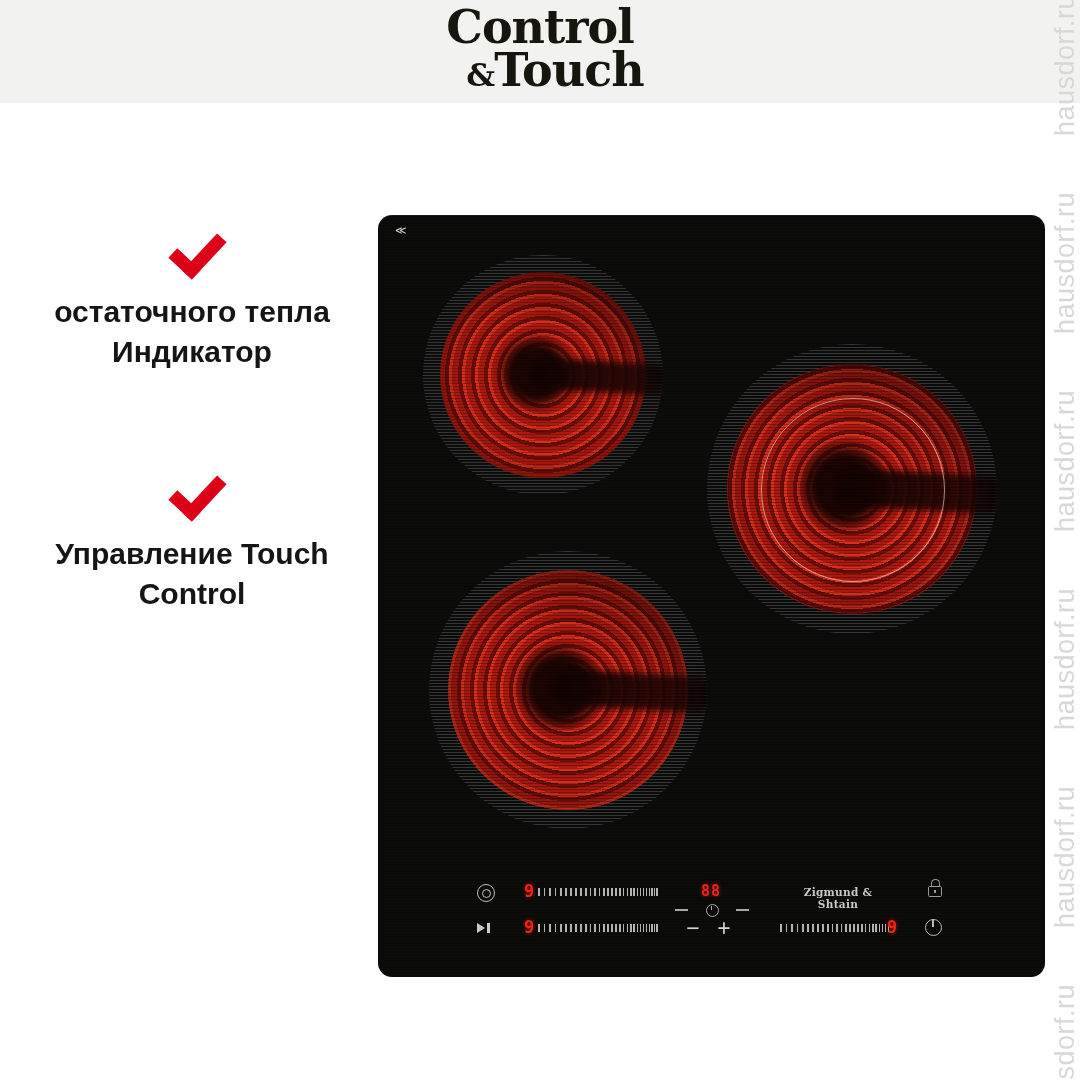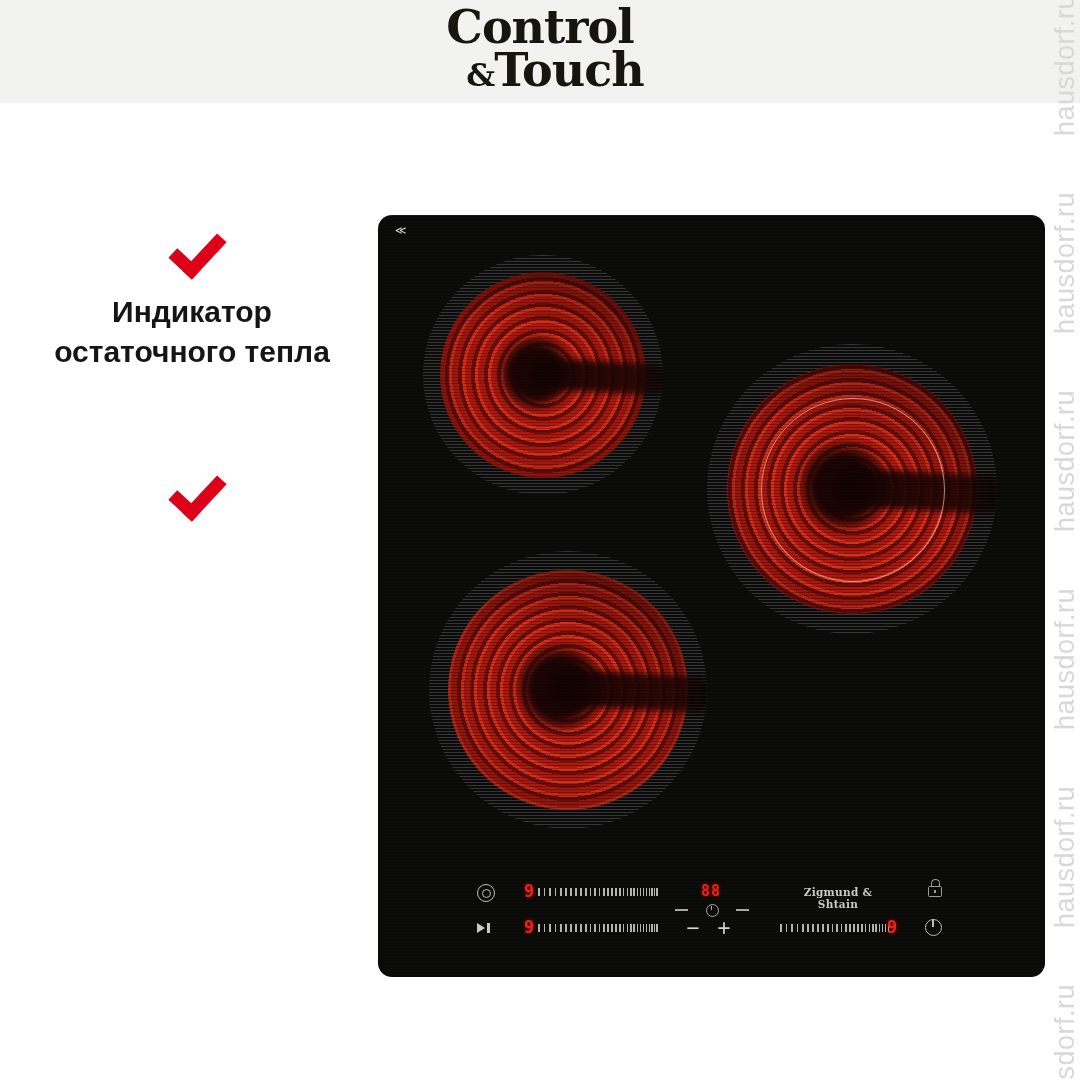--- a/index.html
+++ b/index.html
@@ -93,25 +93,29 @@
 
   <div class="header">
     <div class="brand">
       <span class="l1">Control</span>
       <span class="l2"><span class="amp">&amp;</span><span>Touch</span></span>
     </div>
   </div>
 
   <div class="check check1"></div>
   <div class="feat feat1">
+    <div>остаточного тепла</div>
     <div>Индикатор</div>
-    <div>остаточного тепла</div>
   </div>
 
   <div class="check check2"></div>
+  <div class="feat feat2">
+    <div>Управление Touch</div>
+    <div>Control</div>
+  </div>
 
   <div class="cooktop">
     <div class="hobmark">≪</div>
 
     <div class="burner" style="left:45px;top:40px;width:240px;height:240px;">
       <div class="coil"></div>
       <div class="core"></div>
       <div class="tail"></div>
     </div>
 

